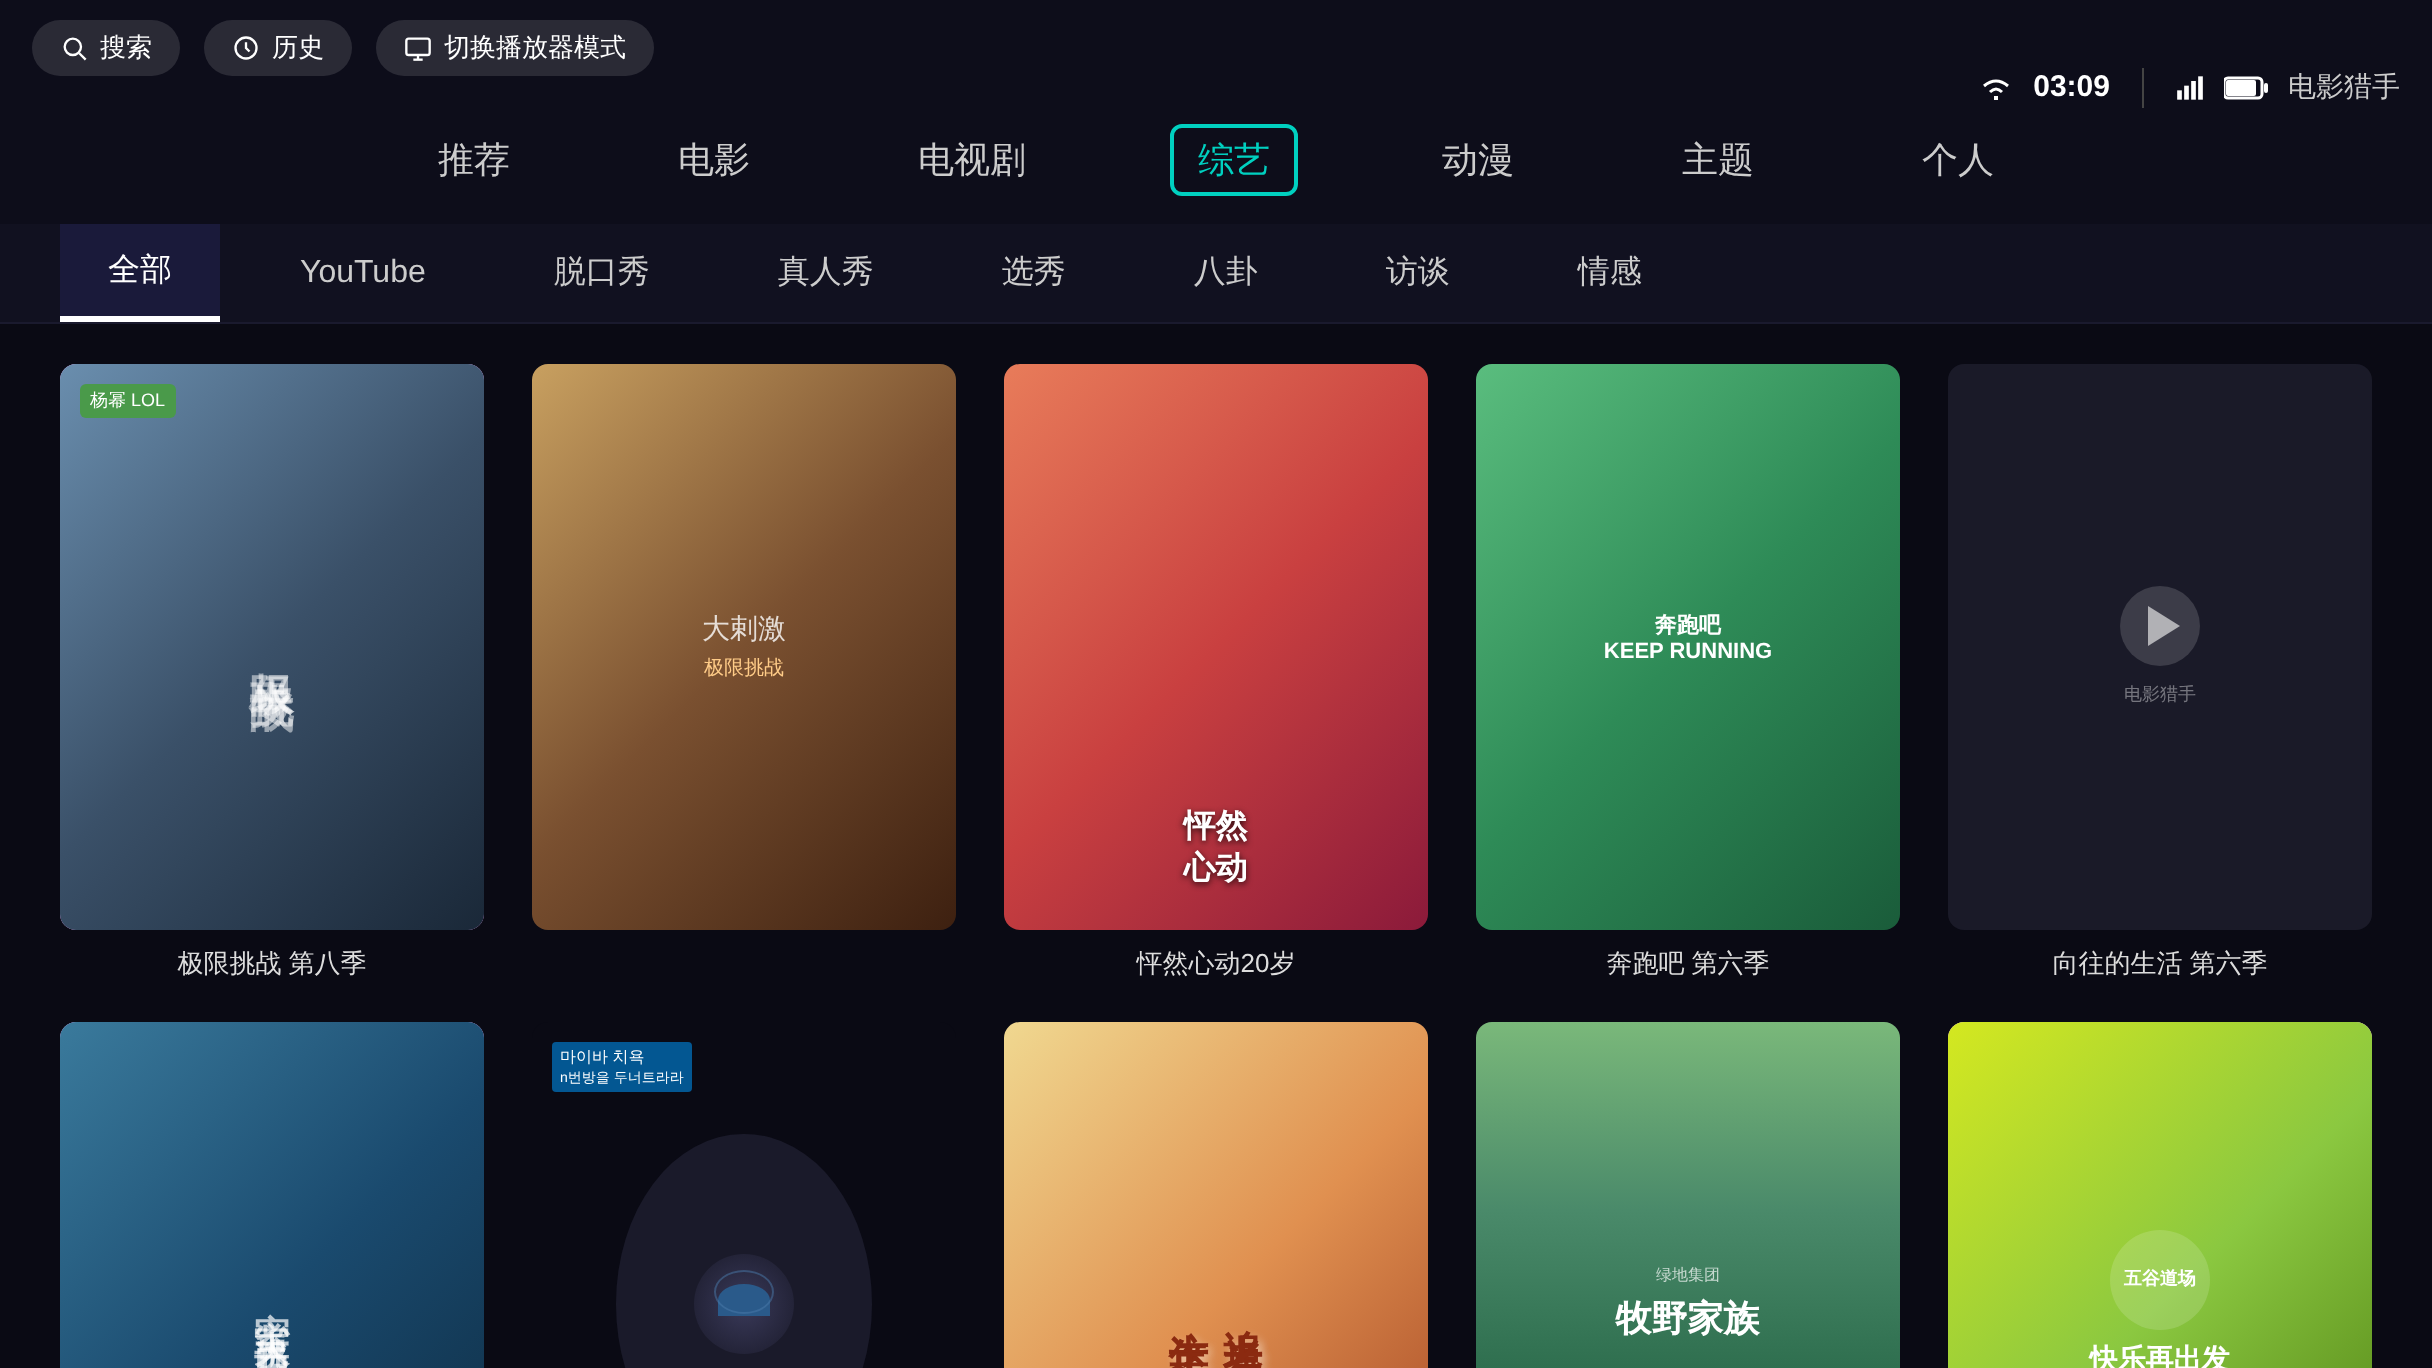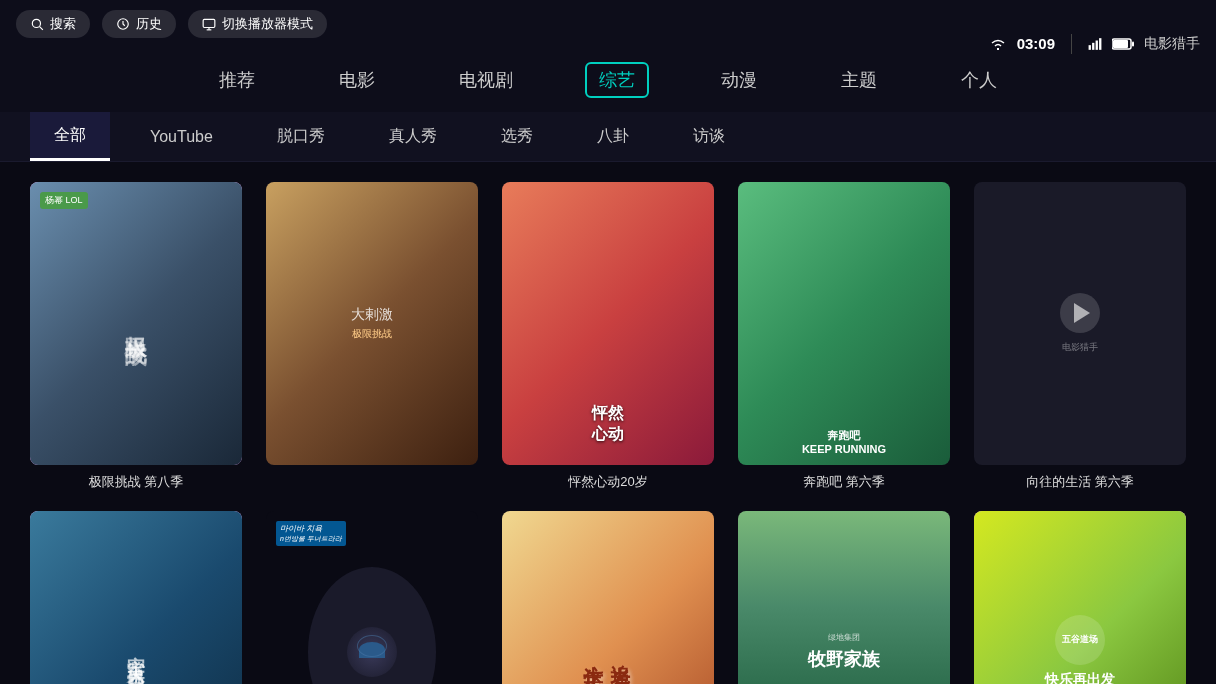--- a/index.html
+++ b/index.html
@@ -199,20 +199,21 @@
 </div>
 
 <div class="sub-nav">
   <div class="sub-item active">全部</div>
   <div class="sub-item">YouTube</div>
   <div class="sub-item">脱口秀</div>
   <div class="sub-item">真人秀</div>
   <div class="sub-item">选秀</div>
   <div class="sub-item">八卦</div>
   <div class="sub-item">访谈</div>
+  <div class="sub-item">情感</div>
 </div>
 
 <div class="content-area">
 <div class="card">
       <div class="card-thumb">
         <div style="width:100%;height:100%;background:linear-gradient(135deg,#6a8eae,#3a5068,#1a2838);display:flex;align-items:center;justify-content:center;position:relative;">
         <div style="position:absolute;top:10px;left:10px;background:#4a9a4a;color:#fff;font-size:9px;padding:2px 5px;border-radius:3px;">杨幂 LOL</div>
         <div style="color:rgba(255,255,255,0.5);font-size:22px;font-weight:bold;writing-mode:vertical-lr;letter-spacing:2px;">极限专挑战</div>
       </div>
       </div>
@@ -228,21 +229,21 @@
     <div class="card">
       <div class="card-thumb">
         <div style="width:100%;height:100%;background:linear-gradient(135deg,#e87c5a,#c94040,#8b1a3a);display:flex;align-items:flex-end;justify-content:center;padding-bottom:20px;">
         <div style="color:#fff;font-size:16px;font-weight:bold;text-shadow:0 1px 3px rgba(0,0,0,0.8);">怦然<br>心动</div>
       </div>
       </div>
       <div class="card-title">怦然心动20岁</div>
     </div>
     <div class="card">
       <div class="card-thumb">
-        <div style="width:100%;height:100%;background:linear-gradient(135deg,#5abd7e,#2e8b57,#1a5c3a);display:flex;align-items:flex-end;justify-content:center;padding-bottom:10px;">
+        <div style="width:100%;height:100%;background:linear-gradient(135deg,#5abd7e,#2e8b57,#1a5c3a);display:flex;align-items:center;justify-content:center;padding-bottom:10px;">
         <div style="color:#fff;font-size:11px;font-weight:bold;text-align:center;">奔跑吧<br>KEEP RUNNING</div>
       </div>
       </div>
       <div class="card-title">奔跑吧 第六季</div>
     </div>
     <div class="card">
       <div class="card-thumb">
         <div style="width:100%;height:100%;background:#1a1a28;display:flex;align-items:center;justify-content:center;flex-direction:column;gap:8px;">
         <div style="width:40px;height:40px;border-radius:50%;background:rgba(255,255,255,0.15);display:flex;align-items:center;justify-content:center;">
           <div style="width:0;height:0;border-left:16px solid rgba(255,255,255,0.6);border-top:10px solid transparent;border-bottom:10px solid transparent;margin-left:3px;"></div>
@@ -263,21 +264,21 @@
     </div>
     <div class="card">
       <div class="card-thumb">
         <div style="width:100%;height:100%;background:#0a0a14;display:flex;align-items:center;justify-content:center;">
         <div style="width:60%;height:60%;border-radius:50%;background:#1a1a2a;display:flex;align-items:center;justify-content:center;overflow:hidden;">
           <div style="width:50px;height:50px;border-radius:50%;background:radial-gradient(circle,#3a3a5a,#1a1a2a);position:relative;">
             <div style="position:absolute;top:15px;left:12px;width:26px;height:16px;background:#2a5a8a;border-radius:50% 50% 0 0;"></div>
             <div style="position:absolute;top:8px;left:10px;width:30px;height:22px;border:1px solid #4a7aaa;border-radius:50%;opacity:0.5;"></div>
           </div>
         </div>
-        <div style="position:absolute;top:10px;left:10px;background:rgba(0,120,200,0.7);color:#fff;font-size:8px;padding:2px 4px;border-radius:2px;font-style:italic;">마이바 치욕<br><span style="font-size:7px;">n번방을 두너트라라</span></div>
+        <div style="position:absolute;top:10px;left:10px;background:rgba(0,120,200,0.7);color:#fff;font-size:8px;padding:2px 4px;border-radius:2px;">마이바 치욕<br><span style="font-size:7px;">n번방을 두너트라라</span></div>
       </div>
       </div>
 
     </div>
     <div class="card">
       <div class="card-thumb">
         <div style="width:100%;height:100%;background:linear-gradient(135deg,#f0d890,#e09050,#a04020);display:flex;align-items:center;justify-content:center;">
         <div style="color:#8b2a10;font-size:20px;font-weight:900;writing-mode:vertical-lr;letter-spacing:2px;text-shadow:2px 2px 4px rgba(255,255,255,0.3);">这十年<br>追光者</div>
 
       </div>

